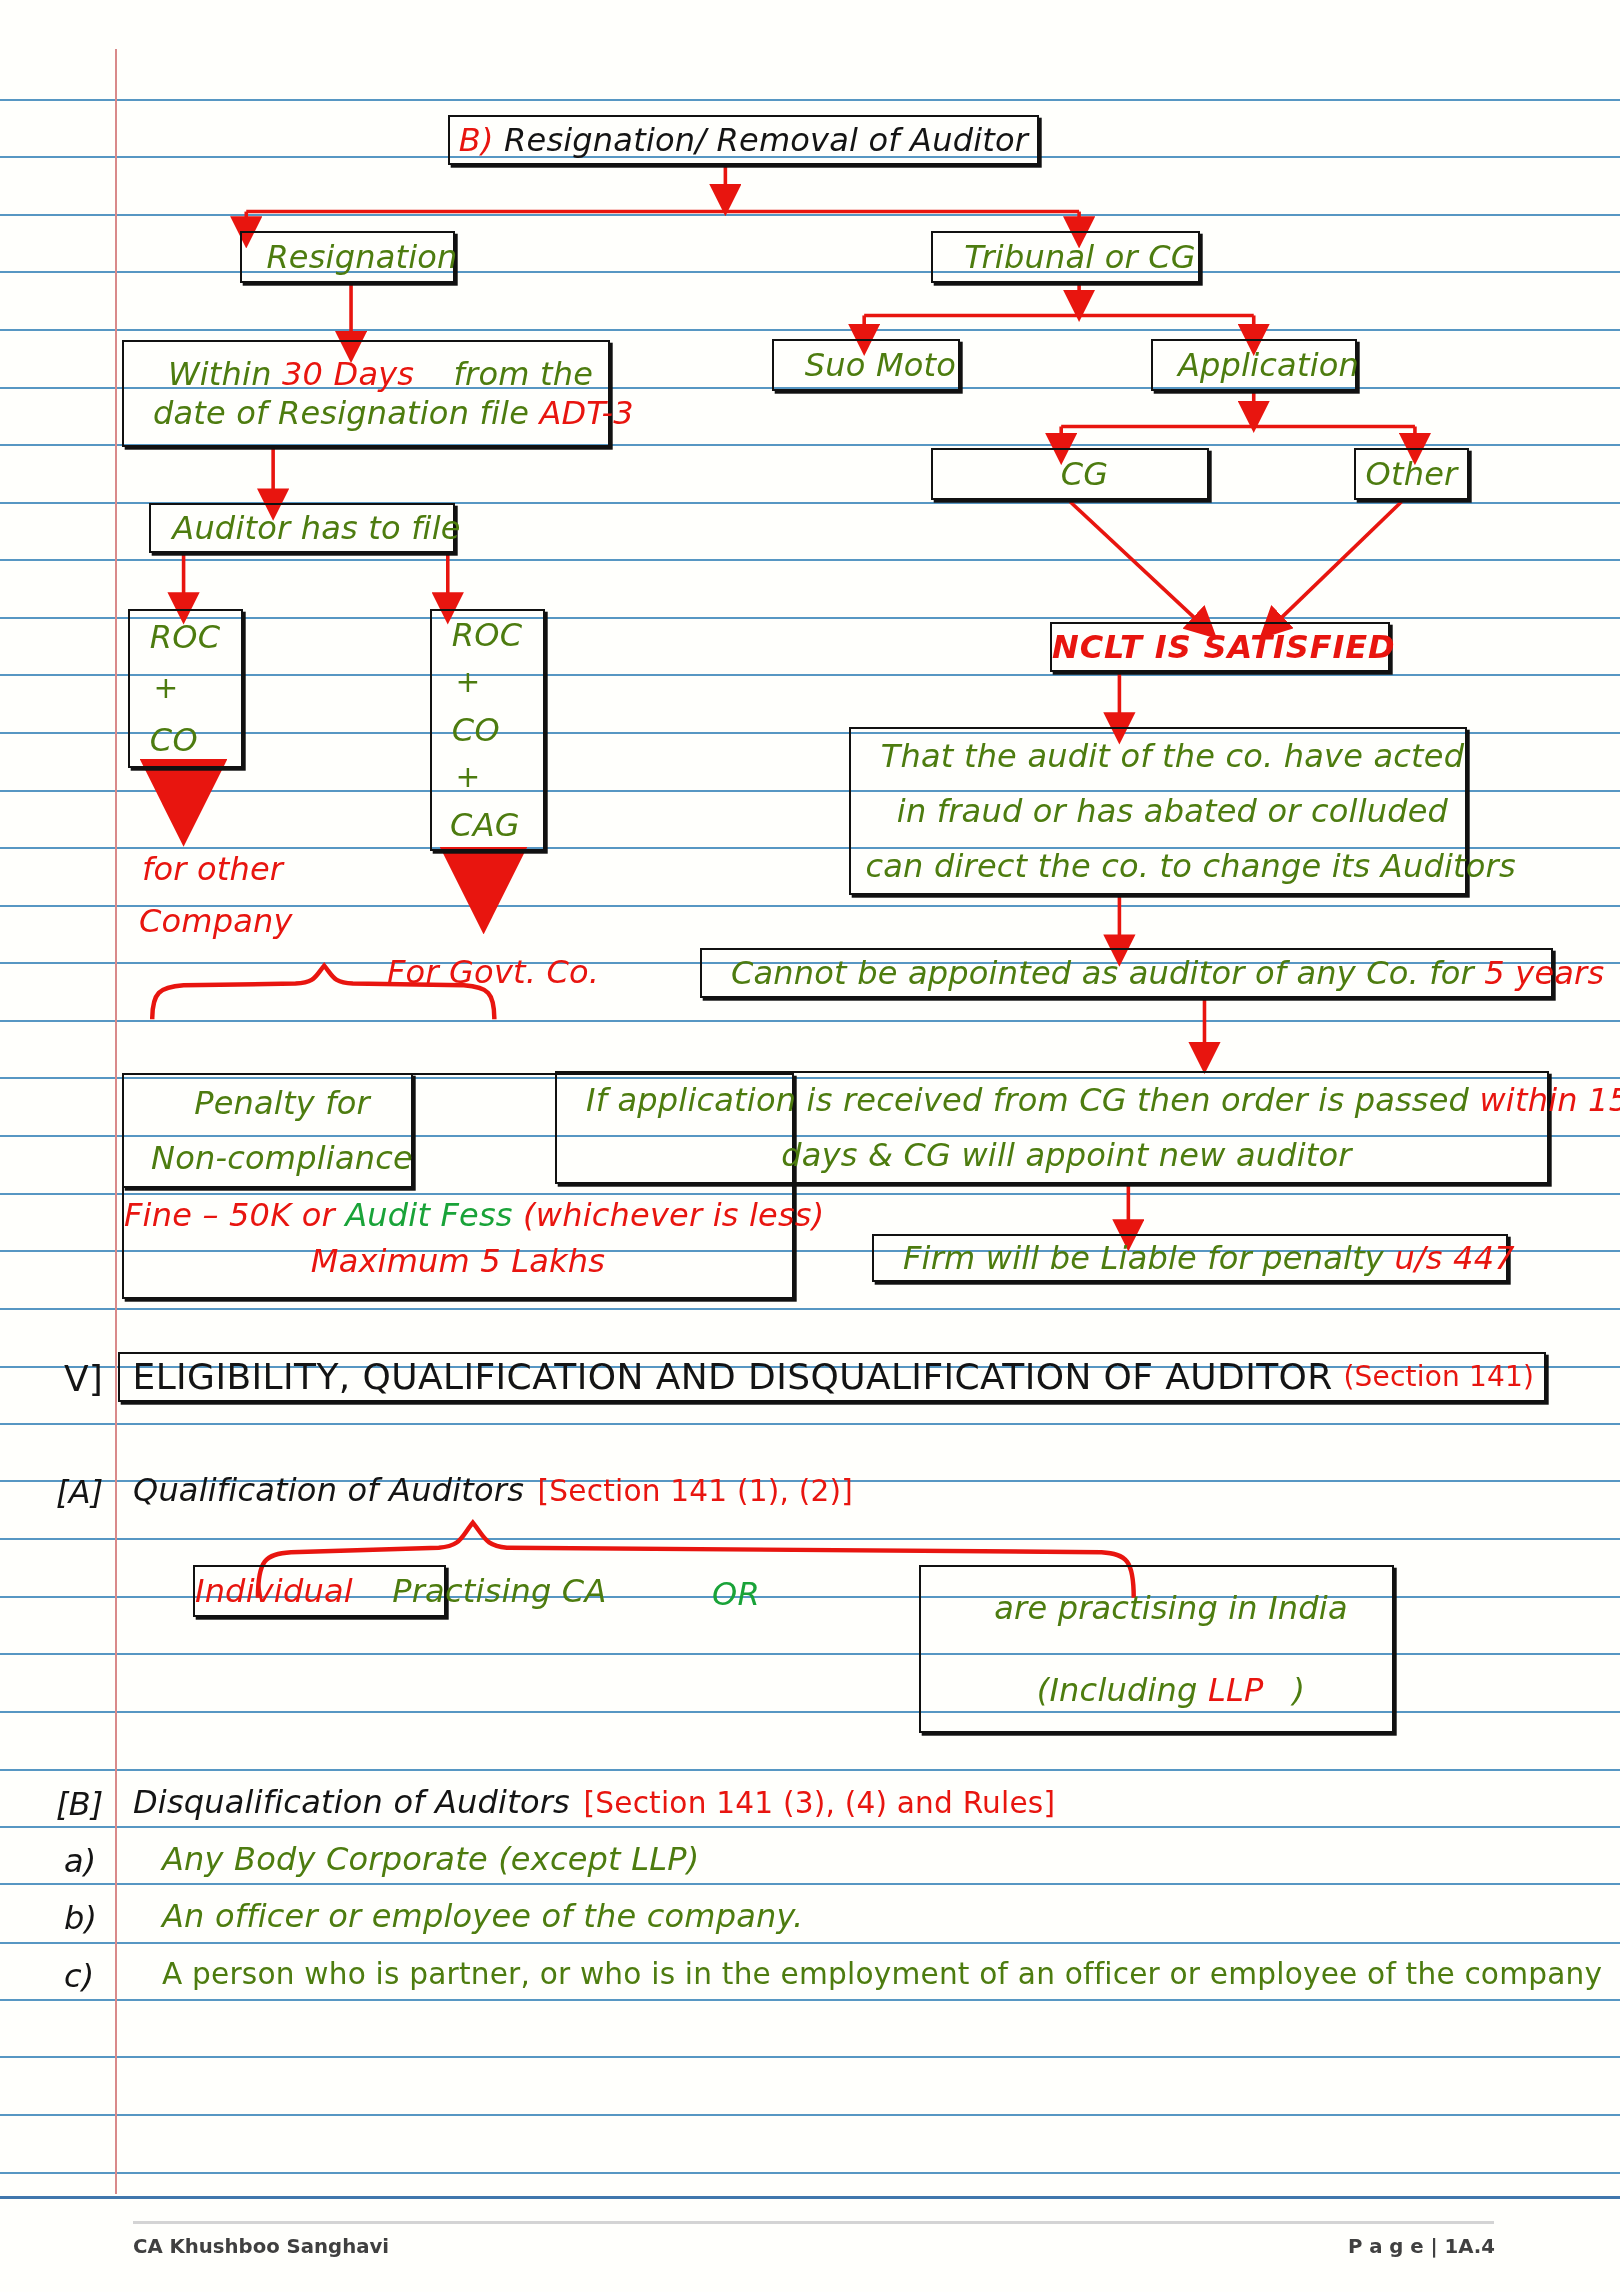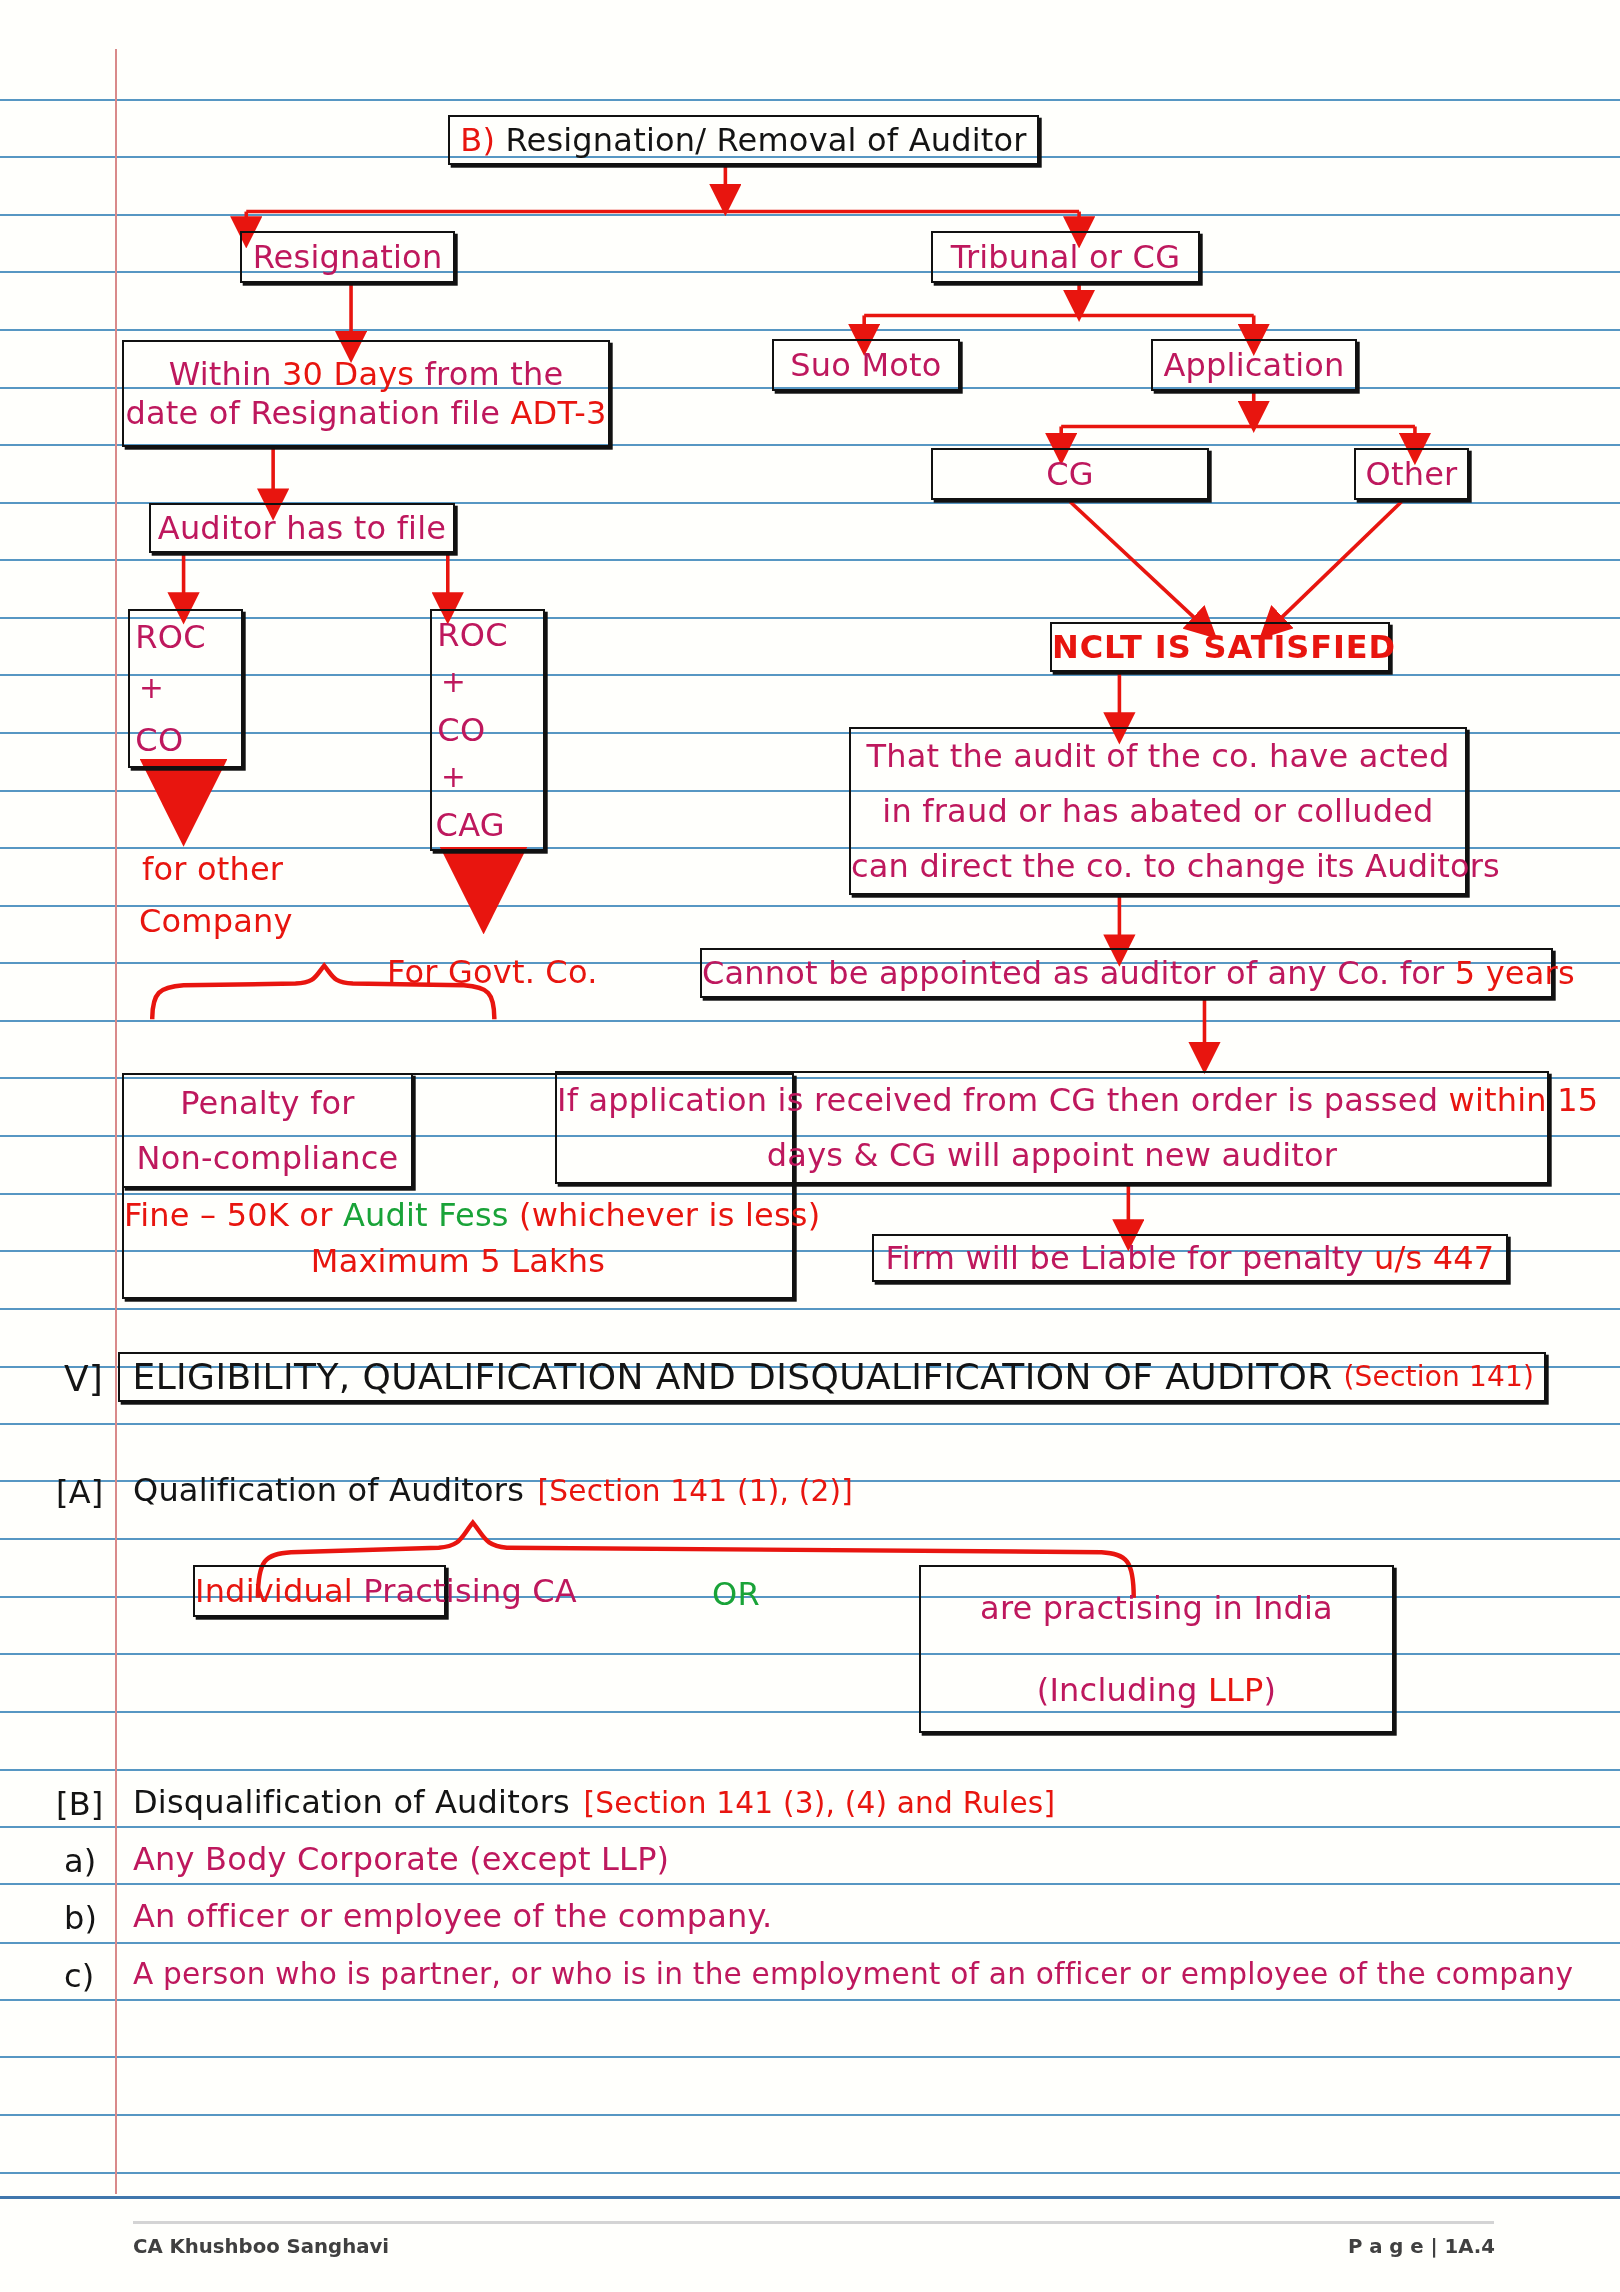--- a/index.html
+++ b/index.html
@@ -22,21 +22,21 @@
   #margin-line{position:absolute;left:115px;top:49px;width:1.8px;height:2145px;background:#d98a8a;z-index:1;}
 
   
   .hw{
     font-family:"DejaVu Sans", sans-serif;
     font-weight:400;
     letter-spacing:0.2px;
     white-space:nowrap;
     line-height:1;
   }
-  .blue{color:#be185d;}
+  .blue{color:#4d7c0f;margin-left:29px;}
   .red{color:#e8150f;}
   .green{color:#19a338;}
   .black{color:#141414;}
 
   
   .box{
     position:absolute;
     box-sizing:border-box;
     background:transparent;
     border:2.7px solid #111;
@@ -59,21 +59,21 @@
   #footer-rule{position:absolute;left:133px;top:2221px;width:1361px;height:2.7px;background:#d4d4d4;z-index:2;}
   .footer-txt{
     position:absolute;top:2235px;z-index:6;
     font-family:"DejaVu Sans", sans-serif;
     font-weight:700;font-size:19.7px;color:#404040;white-space:nowrap;
   }
   #footer-left{left:133px;}
   #footer-right{right:125px;}
   .s22{font-size:28px;}
   .s24{font-size:29.6px;}
-  .s26{font-size:32px;}
+  .s26{font-size:32px;font-style:italic;}
   .s30{font-size:36px;}
 </style>
 </head>
 <body>
 
 <div id="page">
 
   <div id="rules">
       <div class="rule" style="top: 99px;"></div>
       <div class="rule" style="top: 156px;"></div>

